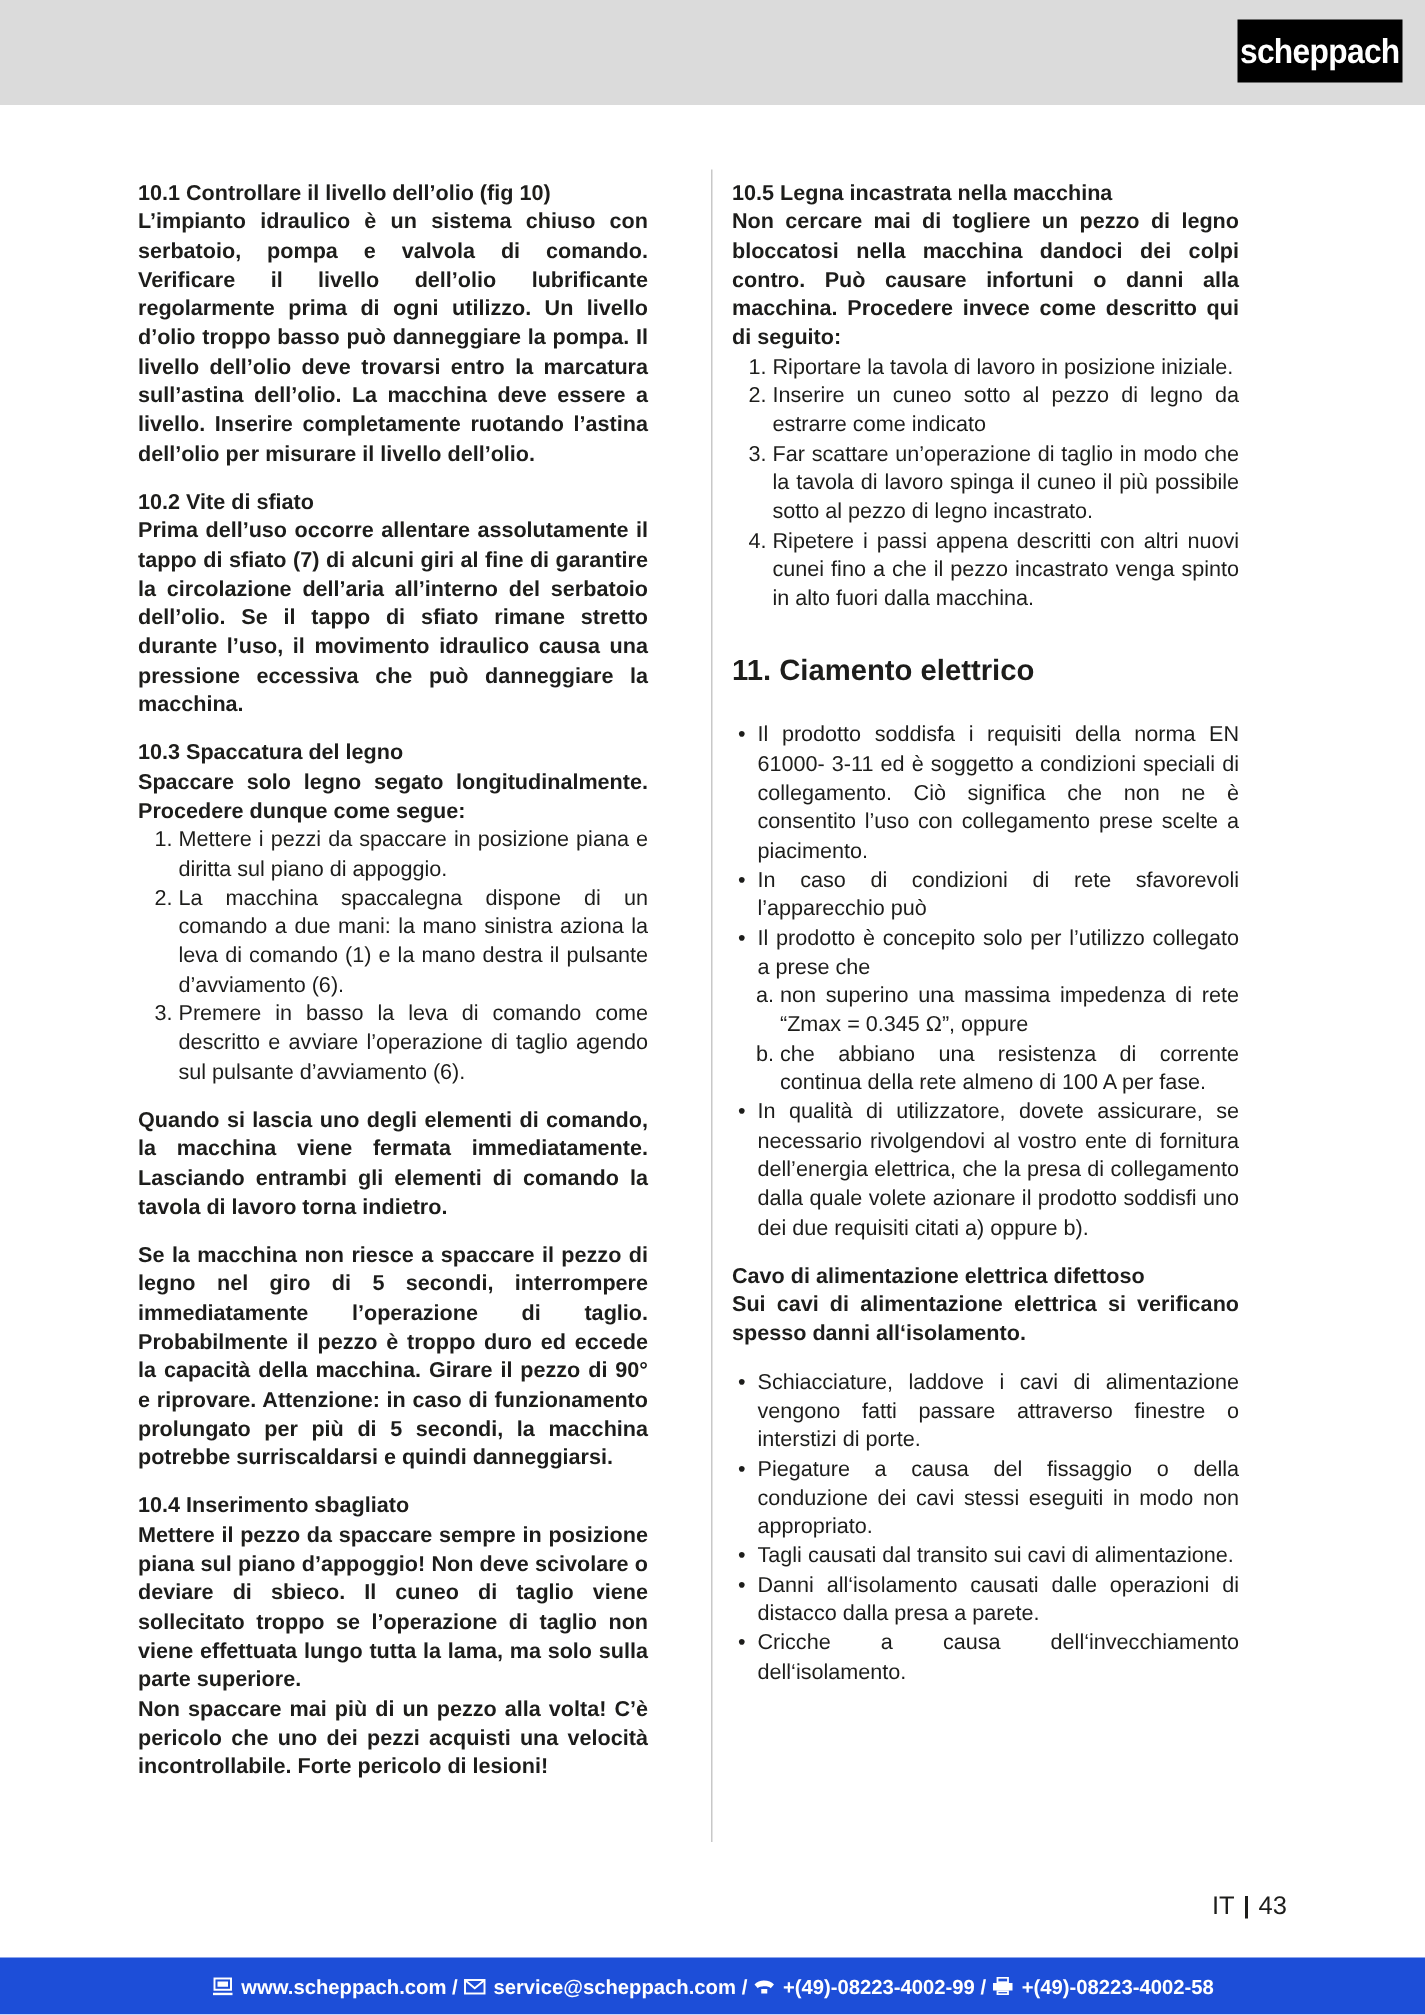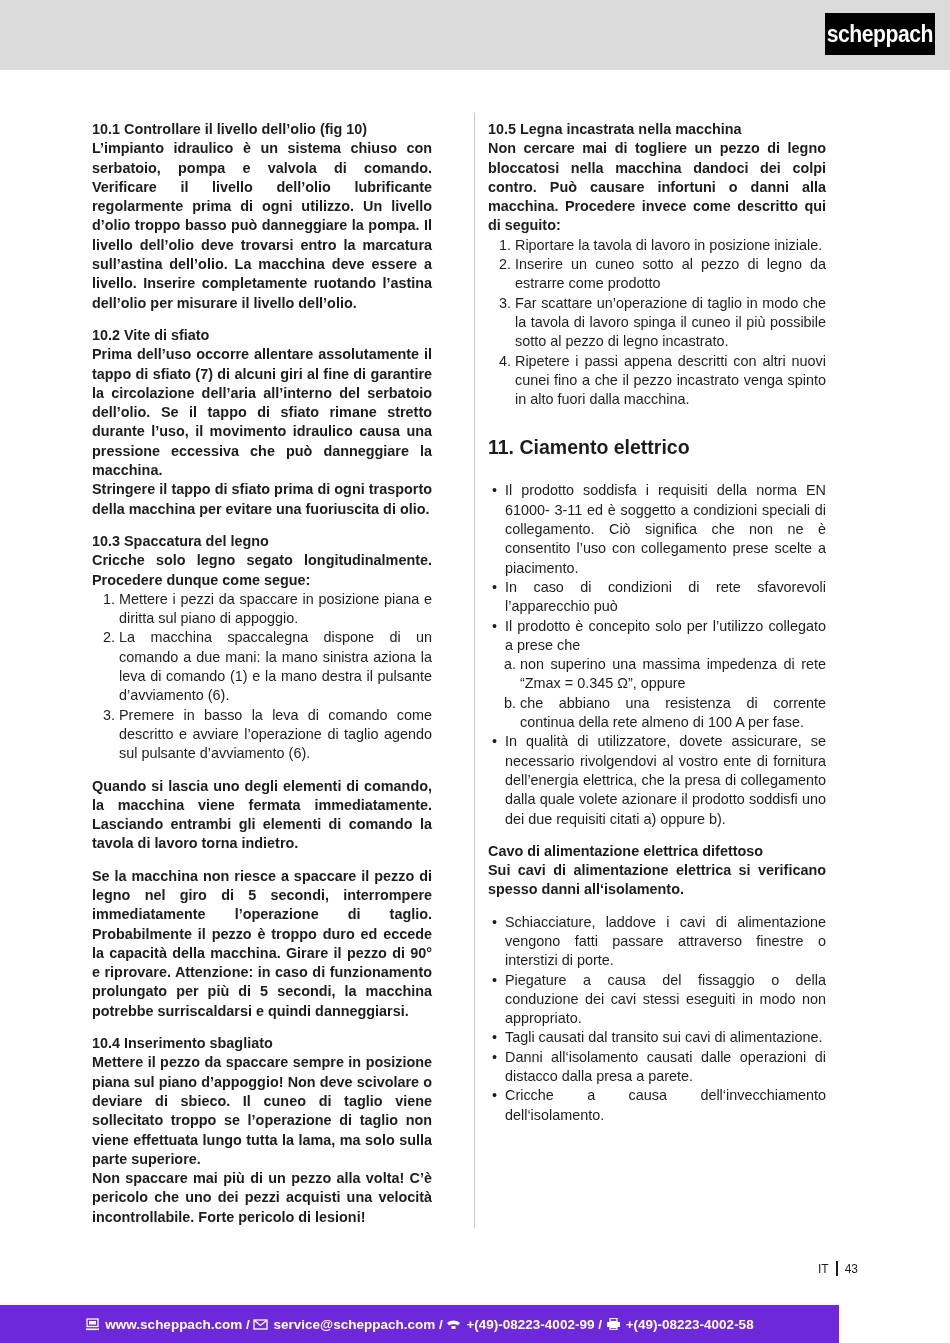--- a/index.html
+++ b/index.html
@@ -43,27 +43,27 @@
   ol.num{margin:0;padding-left:27px;}
   ol.num li{text-align:justify;}
   ul.dots{margin:0;padding-left:17px;list-style:none;}
   ul.dots>li{position:relative;text-align:justify;}
   ul.dots>li::before{content:"\2022";position:absolute;left:-13px;}
   ol.alpha{margin:0;padding-left:15px;list-style:lower-alpha;}
   ol.alpha li{text-align:justify;}
   
   .page-num{
     position:absolute;top:1261px;right:92px;
-    font-size:12px;display:flex;align-items:center;gap:7px;
+    font-size:17px;display:flex;align-items:center;gap:7px;
   }
   .page-num .bar{display:inline-block;width:2px;height:15px;background:#1d1d1b;}
   
   .footer-bar{
-    position:absolute;bottom:0;left:0;width:839px;height:38px;
-    background:#6d28d9;color:#fff;
+    position:absolute;bottom:0;left:0;width:950px;height:38px;
+    background:#1d4ed8;color:#fff;
     display:flex;align-items:center;justify-content:center;
     font-size:13.5px;font-weight:bold;white-space:pre;
   }
   .footer-bar .seg{display:inline-flex;align-items:center;gap:5px;}
   .footer-bar svg{display:block;}
 </style>
 </head>
 <body>
 
 <div class="header-band">
@@ -79,26 +79,25 @@
   <div class="col">
 
     <div>
       <h3>10.1 Controllare il livello dell’olio (fig 10)</h3>
       <p>L’impianto idraulico è un sistema chiuso con serbatoio, pompa e valvola di comando. Verificare il livello dell’olio lubrificante regolarmente prima di ogni utilizzo. Un livello d’olio troppo basso può danneggiare la pompa. Il livello dell’olio deve trovarsi entro la marcatura sull’astina dell’olio. La macchina deve essere a livello. Inserire completamente ruotando l’astina dell’olio per misurare il livello dell’olio.</p>
     </div>
 
     <div class="gap-above">
       <h3>10.2 Vite di sfiato</h3>
       <p>Prima dell’uso occorre allentare assolutamente il tappo di sfiato (7) di alcuni giri al fine di garantire la circolazione dell’aria all’interno del serbatoio dell’olio. Se il tappo di sfiato rimane stretto durante l’uso, il movimento idraulico causa una pressione eccessiva che può danneggiare la macchina.</p>
-      <p>Stringere il tappo di sfiato prima di ogni trasporto della macchina per evitare una fuoriuscita di olio.</p>
     </div>
 
     <div class="gap-above">
       <h3>10.3 Spaccatura del legno</h3>
-      <p>Cricche solo legno segato longitudinalmente. Procedere dunque come segue:</p>
+      <p>Spaccare solo legno segato longitudinalmente. Procedere dunque come segue:</p>
       <ol class="num">
         <li>Mettere i pezzi da spaccare in posizione piana e diritta sul piano di appoggio.</li>
         <li>La macchina spaccalegna dispone di un comando a due mani: la mano sinistra aziona la leva di comando (1) e la mano destra il pulsante d’avviamento (6).</li>
         <li>Premere in basso la leva di comando come descritto e avviare l’operazione di taglio agendo sul pulsante d’avviamento (6).</li>
       </ol>
       <p class="gap-above">Quando si lascia uno degli elementi di comando, la macchina viene fermata immediatamente. Lasciando entrambi gli elementi di comando la tavola di lavoro torna indietro.</p>
       <p class="gap-above">Se la macchina non riesce a spaccare il pezzo di legno nel giro di 5 secondi, interrompere immediatamente l’operazione di taglio. Probabilmente il pezzo è troppo duro ed eccede la capacità della macchina. Girare il pezzo di 90° e riprovare. Attenzione: in caso di funzionamento prolungato per più di 5 secondi, la macchina potrebbe surriscaldarsi e quindi danneggiarsi.</p>
     </div>
 
     <div class="gap-above">
@@ -109,21 +108,21 @@
 
   </div>
 
   <div class="col col-right">
 
     <div>
       <h3>10.5 Legna incastrata nella macchina</h3>
       <p>Non cercare mai di togliere un pezzo di legno bloccatosi nella macchina dandoci dei colpi contro. Può causare infortuni o danni alla macchina. Procedere invece come descritto qui di seguito:</p>
       <ol class="num">
         <li>Riportare la tavola di lavoro in posizione iniziale.</li>
-        <li>Inserire un cuneo sotto al pezzo di legno da estrarre come prodotto</li>
+        <li>Inserire un cuneo sotto al pezzo di legno da estrarre come indicato</li>
         <li>Far scattare un’operazione di taglio in modo che la tavola di lavoro spinga il cuneo il più possibile sotto al pezzo di legno incastrato.</li>
         <li>Ripetere i passi appena descritti con altri nuovi cunei fino a che il pezzo incastrato venga spinto in alto fuori dalla macchina.</li>
       </ol>
     </div>
 
     <div>
       <h2>11. Ciamento elettrico</h2>
       <ul class="dots gap-above">
         <li>Il prodotto soddisfa i requisiti della norma EN 61000- 3-11 ed è soggetto a condizioni speciali di collegamento. Ciò significa che non ne è consentito l’uso con collegamento prese scelte a piacimento.</li>
         <li>In caso di condizioni di rete sfavorevoli l’apparecchio può</li>

